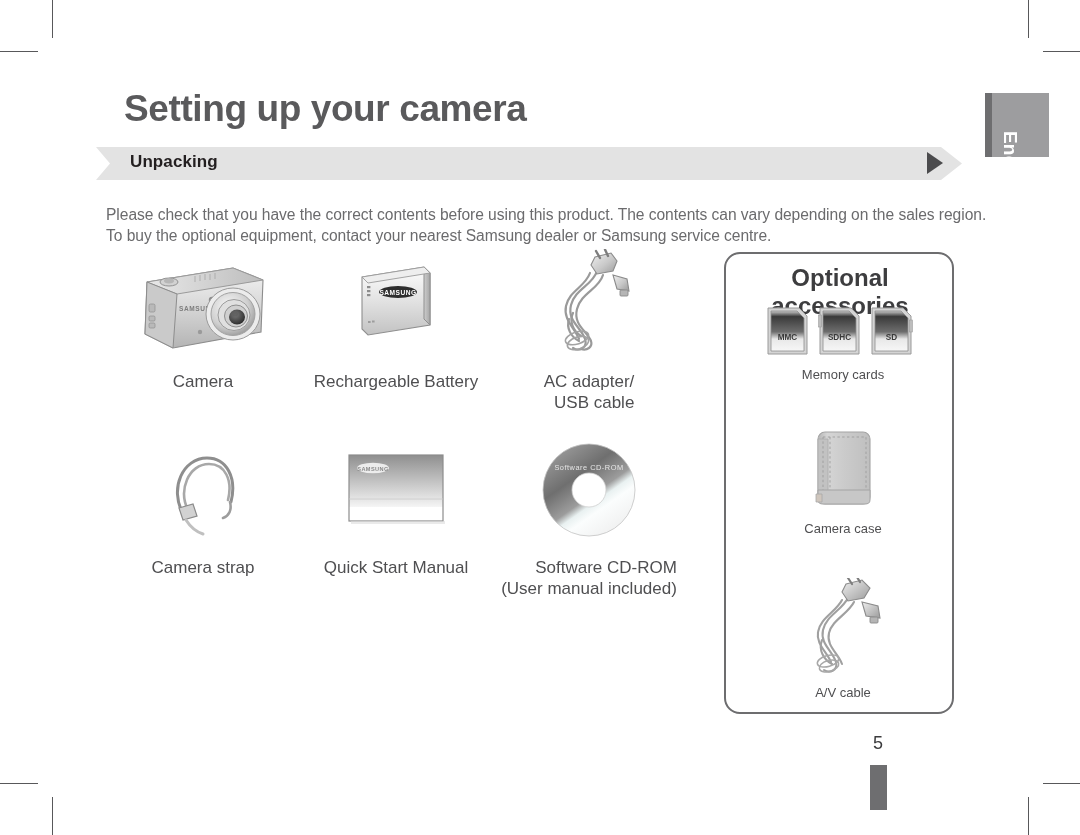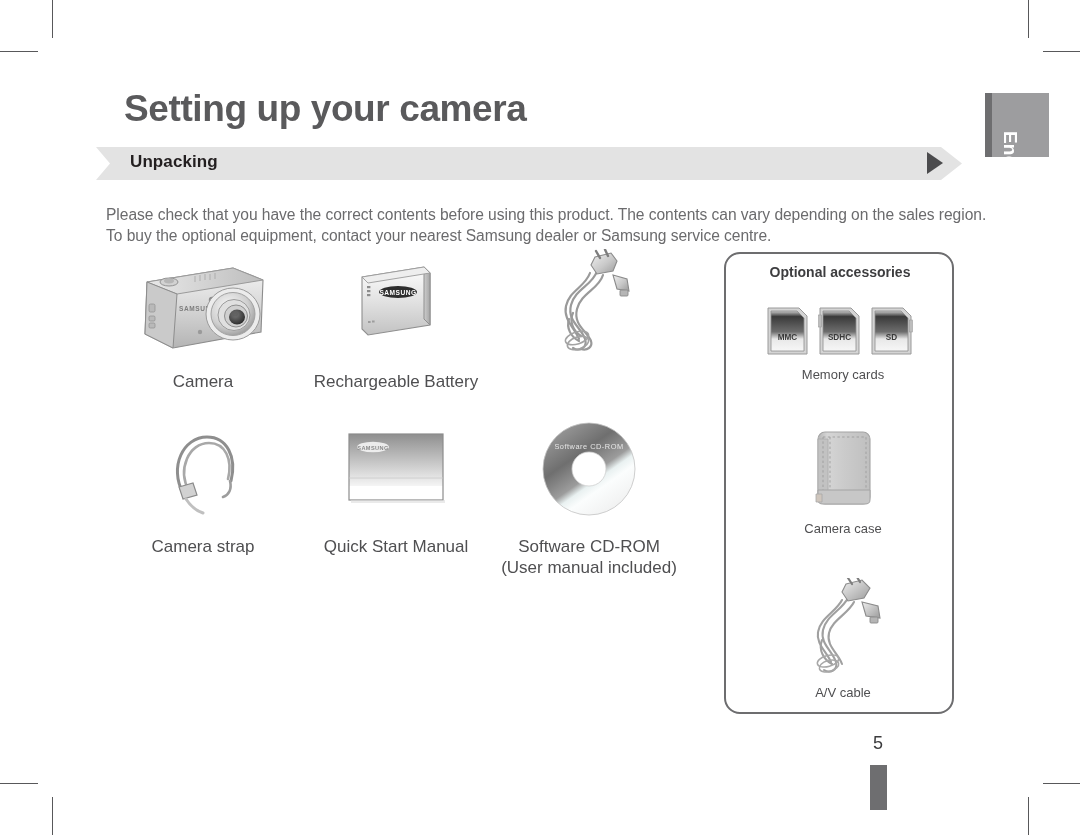--- a/index.html
+++ b/index.html
@@ -116,21 +116,21 @@
     align-items: center;
   }
   .item .art {
     height: 118px;
     display: flex;
     align-items: center;
     justify-content: center;
   }
   .item .cap {
     margin-top: 8px;
-    text-align: center;
+    text-align: right;
     font-size: 17px;
     line-height: 21px;
     color: #4f4f51;
   }
   .item .cap .sub { display: block; }
 
   
   .panel {
     position: absolute;
     left: 724px;
@@ -141,21 +141,21 @@
     border-radius: 16px;
     background: #ffffff;
     box-sizing: border-box;
   }
   .panel-title {
     position: absolute;
     left: 740px;
     top: 264px;
     width: 200px;
     text-align: center;
-    font-size: 14px;
+    font-size: 24px;
     font-weight: bold;
     color: #3d3d3f;
   }
   .panel-item {
     position: absolute;
     width: 234px;
     left: 726px;
     display: flex;
     flex-direction: column;
     align-items: center;
@@ -377,20 +377,24 @@
 
             <path d="M54 8 L70 4 L76 12 L72 22 L56 25 L50 16 Z" fill="url(#plugG)" stroke="#8b8b8b" stroke-width="1.1"></path>
             <g stroke="#7e7e7e" stroke-width="2.4" stroke-linecap="round">
               <line x1="59" y1="9" x2="55" y2="2"></line>
               <line x1="67" y1="7" x2="64" y2="0.5"></line>
             </g>
 
             <path d="M72 26 L86 30 L88 42 L76 40 Z" fill="url(#plugG)" stroke="#8b8b8b" stroke-width="1.1"></path>
             <rect x="79" y="41" width="8" height="6" rx="1" fill="#b5b5b5" stroke="#8b8b8b" stroke-width="0.9"></rect>
           </svg>
+        </div>
+        <div class="cap">
+          <span>AC adapter/</span>
+          <span class="sub">USB cable</span>
         </div>
       </div>
 
     </div>
 
     <div class="item-row" style="margin-top:18px;">
 
       <div class="item">
         <div class="art">
           <svg width="100" height="100" viewBox="0 0 100 100">

